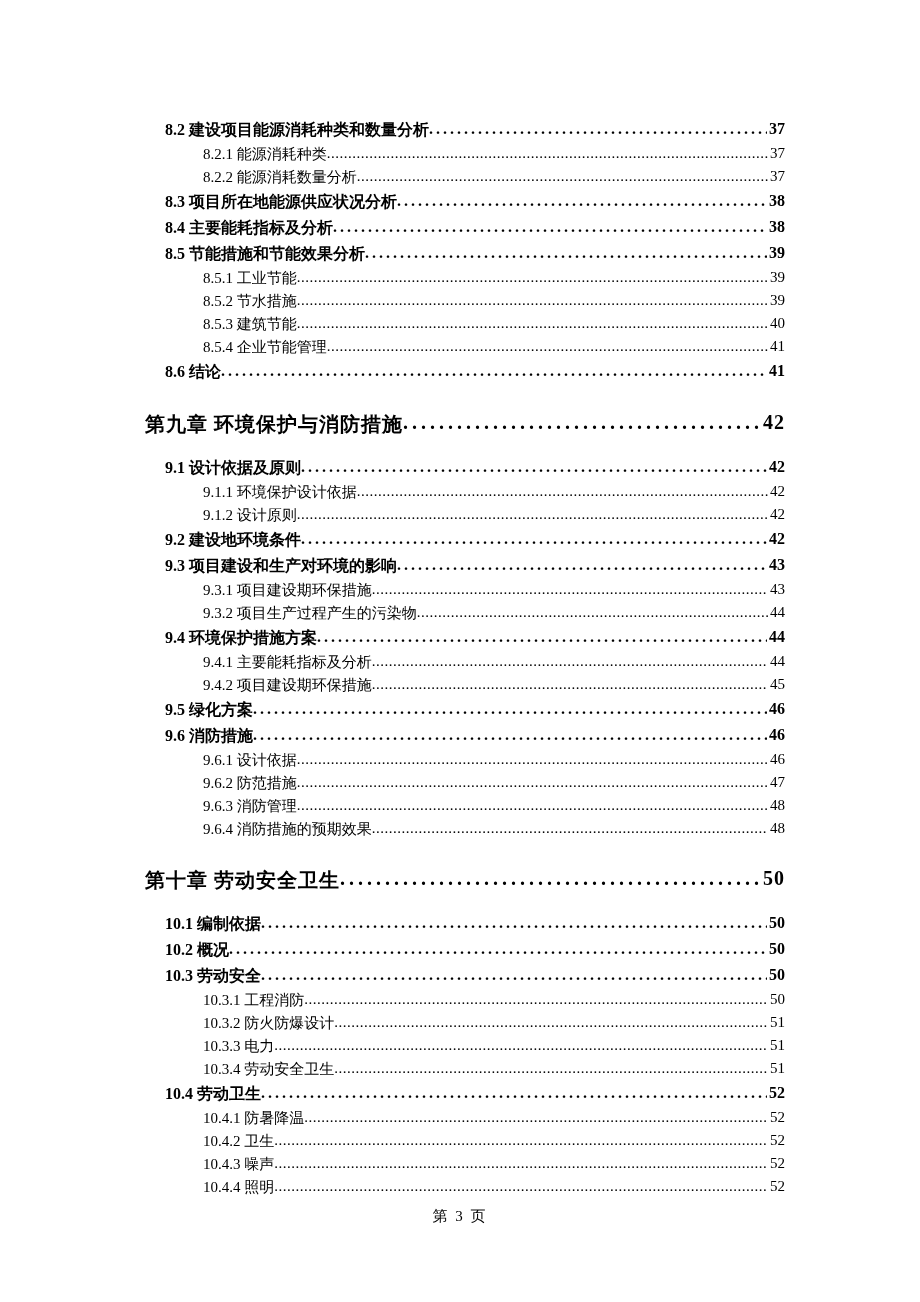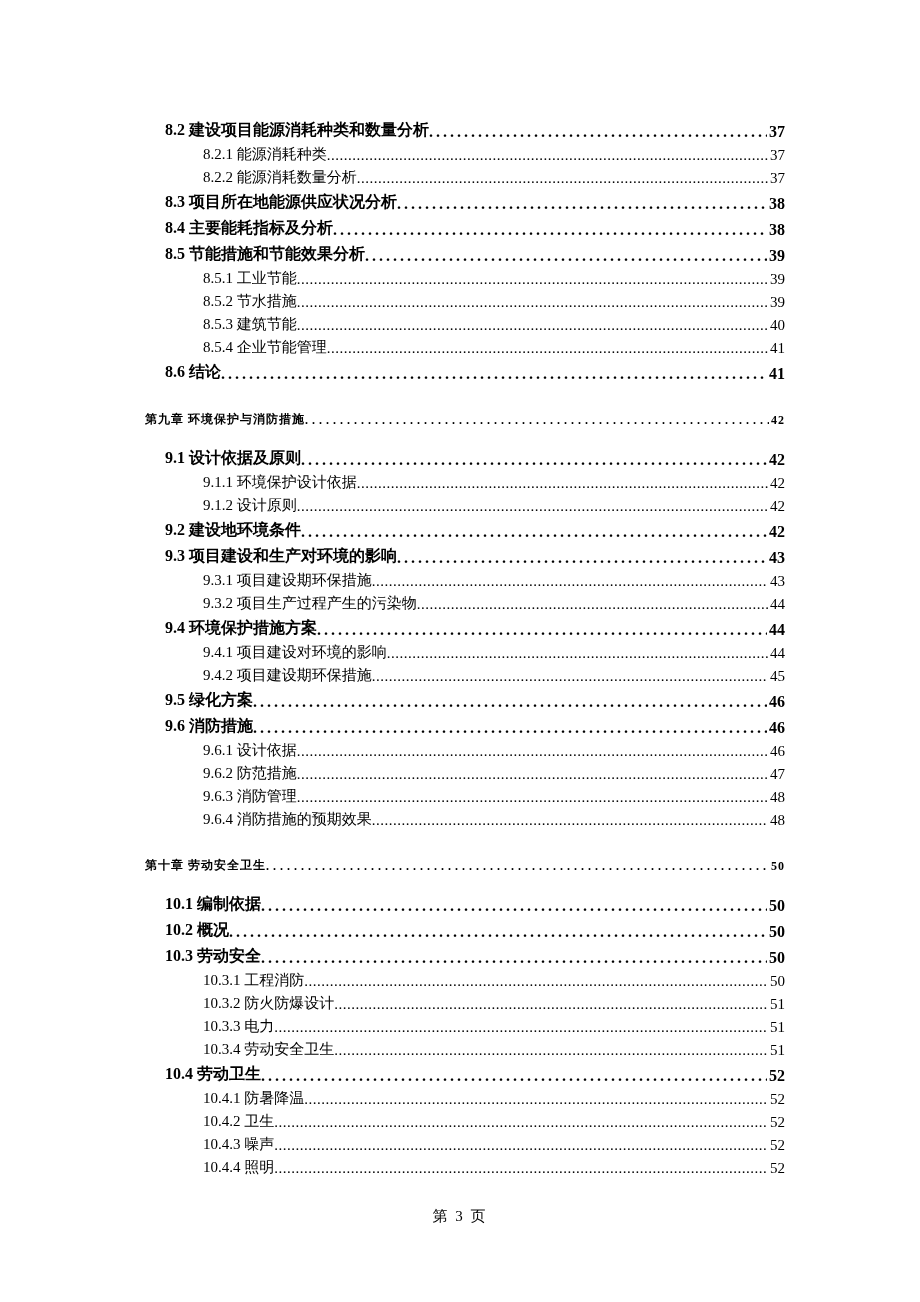--- a/index.html
+++ b/index.html
@@ -11,38 +11,38 @@
   }
   .page {
     width: 920px;
     height: 1302px;
     position: relative;
     box-sizing: border-box;
     padding: 115px 135px 0 145px;
   }
   .toc-line {
     display: flex;
-    align-items: flex-end;
+    align-items: flex-start;
     white-space: nowrap;
     overflow: hidden;
   }
   .toc-line .label {
     flex: 0 0 auto;
   }
   .toc-line .dots {
     flex: 1 1 auto;
     overflow: hidden;
     letter-spacing: 1px;
   }
   .toc-line .pg {
     flex: 0 0 auto;
     padding-left: 2px;
   }
   .lvl-chapter {
-    font-size: 12px;
+    font-size: 20px;
     font-weight: bold;
     margin-top: 28px;
     margin-bottom: 20px;
     letter-spacing: 1px;
   }
   .lvl-chapter .dots { letter-spacing: 4px; }
   .lvl-section {
     font-size: 16px;
     font-weight: bold;
     margin-left: 20px;
@@ -167,21 +167,21 @@
         <span class="label">9.3.2  项目生产过程产生的污染物</span>
         <span class="dots">............................................................................................................................................................................................................................................................................................................</span>
         <span class="pg">44</span>
       </div>
       <div class="toc-line lvl-section">
         <span class="label">9.4  环境保护措施方案</span>
         <span class="dots">............................................................................................................................................................................................................................................................................................................</span>
         <span class="pg">44</span>
       </div>
       <div class="toc-line lvl-sub">
-        <span class="label">9.4.1  项目建设对环境的影响</span>
+        <span class="label">9.4.1  主要能耗指标及分析</span>
         <span class="dots">............................................................................................................................................................................................................................................................................................................</span>
         <span class="pg">44</span>
       </div>
       <div class="toc-line lvl-sub">
         <span class="label">9.4.2  项目建设期环保措施</span>
         <span class="dots">............................................................................................................................................................................................................................................................................................................</span>
         <span class="pg">45</span>
       </div>
       <div class="toc-line lvl-section">
         <span class="label">9.5 绿化方案</span>

